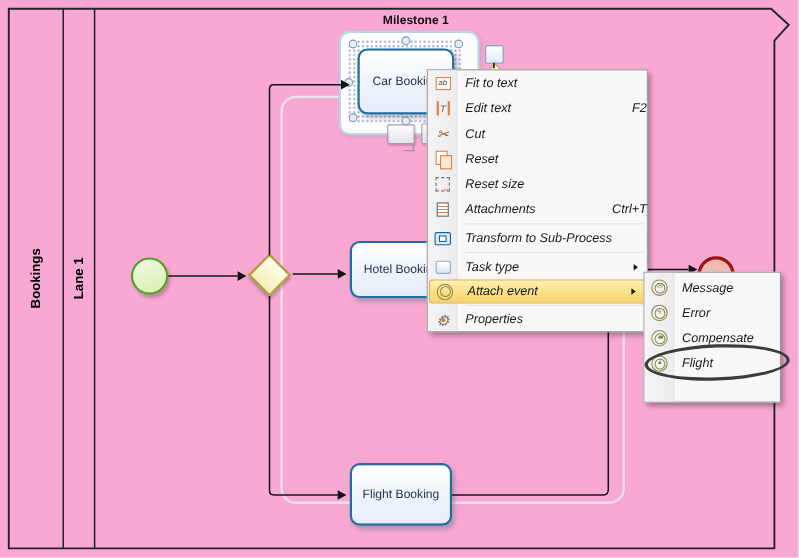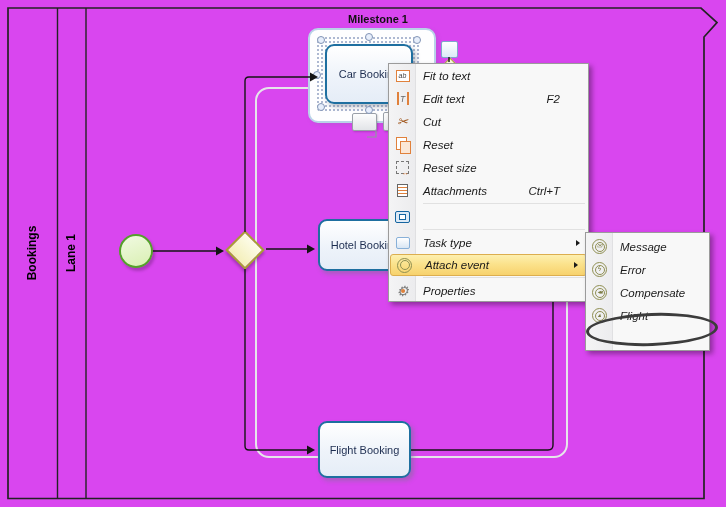--- a/index.html
+++ b/index.html
@@ -1,18 +1,18 @@
 <!DOCTYPE html>
 <html><head>
 <meta charset="utf-8">
 <style>
   * { box-sizing: border-box; margin: 0; padding: 0; }
   html,body { background:#fff; }
   body { font-family:"Liberation Sans", sans-serif; }
-  #stage { position:relative; width:726px; height:507px; background:#d946ef; overflow:hidden; }
+  #stage { position:relative; width:726px; height:507px; background:#f9a8d4; overflow:hidden; }
 
   
   svg.overlay { position:absolute; left:0; top:0; width:726px; height:507px; pointer-events:none; }
   #svg-pool { z-index:4; }
   #faint-rect { position:absolute; left:255px; top:87px; width:313px; height:371px;
     border:2px solid #e6e6ea; border-radius:14px; z-index:0; }
   #milestone-group { position:absolute; left:308px; top:28px; width:128px; height:95px;
     border:2px solid #b9d3e8; border-radius:10px; background:#fefeff;
     box-shadow:2px 2px 4px rgba(100,120,140,.18); z-index:1; }
   #milestone-label { position:absolute; left:312px; top:13px; width:132px; text-align:center;
@@ -61,28 +61,28 @@
   
   .vlabel { position:absolute; width:120px; height:16px; text-align:center;
     font-size:12px; font-weight:bold; color:#000; transform:rotate(-90deg); z-index:2; }
   #pool-label { left:-27px; top:245px; }
   #lane-label { left:12px;  top:245px; }
 
   
   .menu { position:absolute; background:#f8f8f8; border:1px solid #9b9b9b;
     box-shadow:3px 3px 5px rgba(0,0,0,.35); z-index:10; }
   #main-menu { left:388px; top:63px; width:201px; height:239px; }
-  #sub-menu  { left:585px; top:232px; width:125px; height:119px; padding:2px 0; z-index:11; }
+  #sub-menu  { left:585px; top:247px; width:125px; height:119px; padding:2px 0; z-index:11; }
   .menu .strip { position:absolute; left:0; top:0; bottom:0; width:27px;
     background:linear-gradient(90deg,#f4f4f5,#ececee); border-right:1px solid #e0e0e2; }
   .mi { position:relative; display:flex; align-items:center; height:23px;
     font-size:11.5px; color:#1a1a1a; cursor:default;font-style:italic; }
   .mi .ic { width:27px; display:flex; align-items:center; justify-content:center; flex:0 0 27px; }
   .mi .lbl { margin-left:7px; white-space:nowrap; }
-  .mi .sc { margin-left:auto; margin-right:28px; }
+  .mi .sc { margin-left:auto; margin-right:0; }
   .mi .sub-arrow { margin-left:auto; margin-right:8px; width:0; height:0;
     border-left:4px solid #1a1a1a; border-top:3.5px solid transparent; border-bottom:3.5px solid transparent; }
   .mi.hl { background:linear-gradient(180deg,#fdf0b0 0%,#fbe28c 45%,#f7d26d 100%);
     border:1px solid #dcae4f; border-radius:3px; margin:0 1px; height:22px; }
   .msep { height:3px; display:flex; align-items:center; }
   .msep::before { content:""; display:block; height:1px; background:#e1e1e1;
     margin-left:34px; margin-right:3px; width:100%; }
 
   
   .i-fit { width:14px; height:12px; border:1.5px solid #e0813c; background:#fff;
@@ -226,20 +226,21 @@
       <span class="lbl">Attachments</span>
       <span class="sc">Ctrl+T</span>
     </div>
 
     <div class="msep"></div>
 
     <div class="mi">
       <span class="ic">
           <span class="i-subp"></span>
         </span>
+      <span class="lbl">Transform to Sub-Process</span>
     </div>
 
     <div class="msep"></div>
 
     <div class="mi">
       <span class="ic">
           <span class="i-ttype"></span>
         </span>
       <span class="lbl">Task type</span>
       <span class="sub-arrow"></span>

